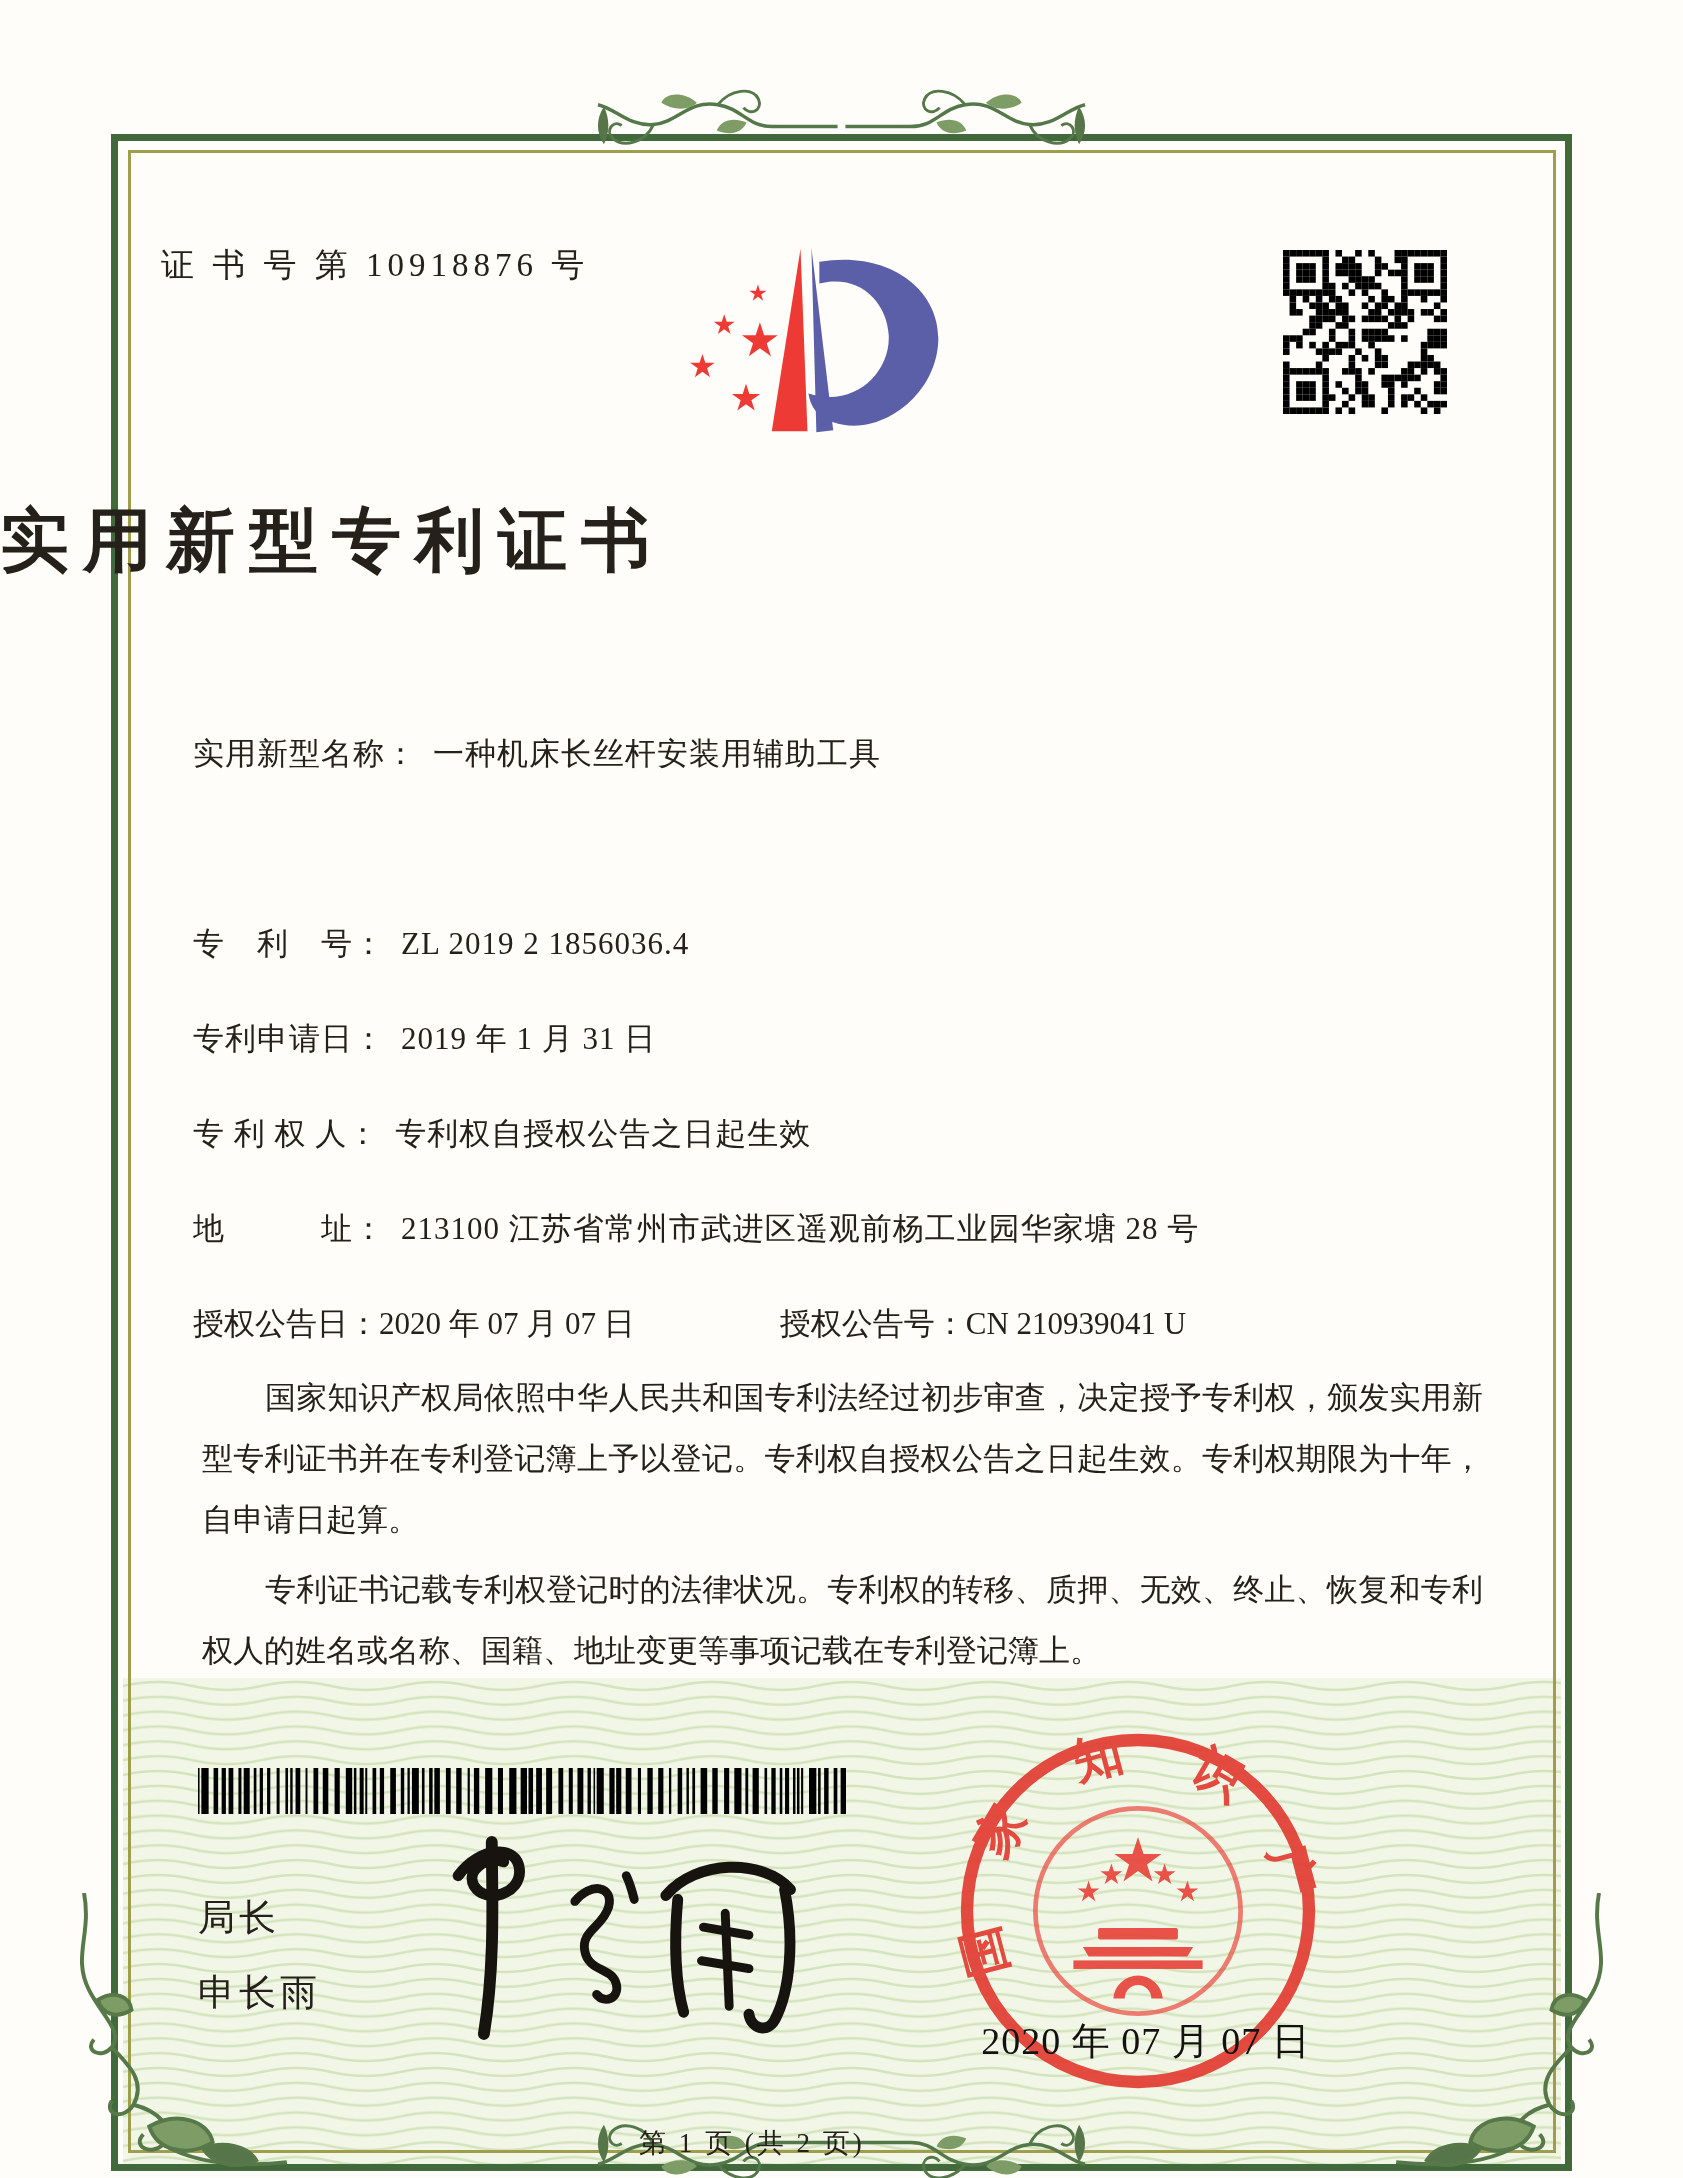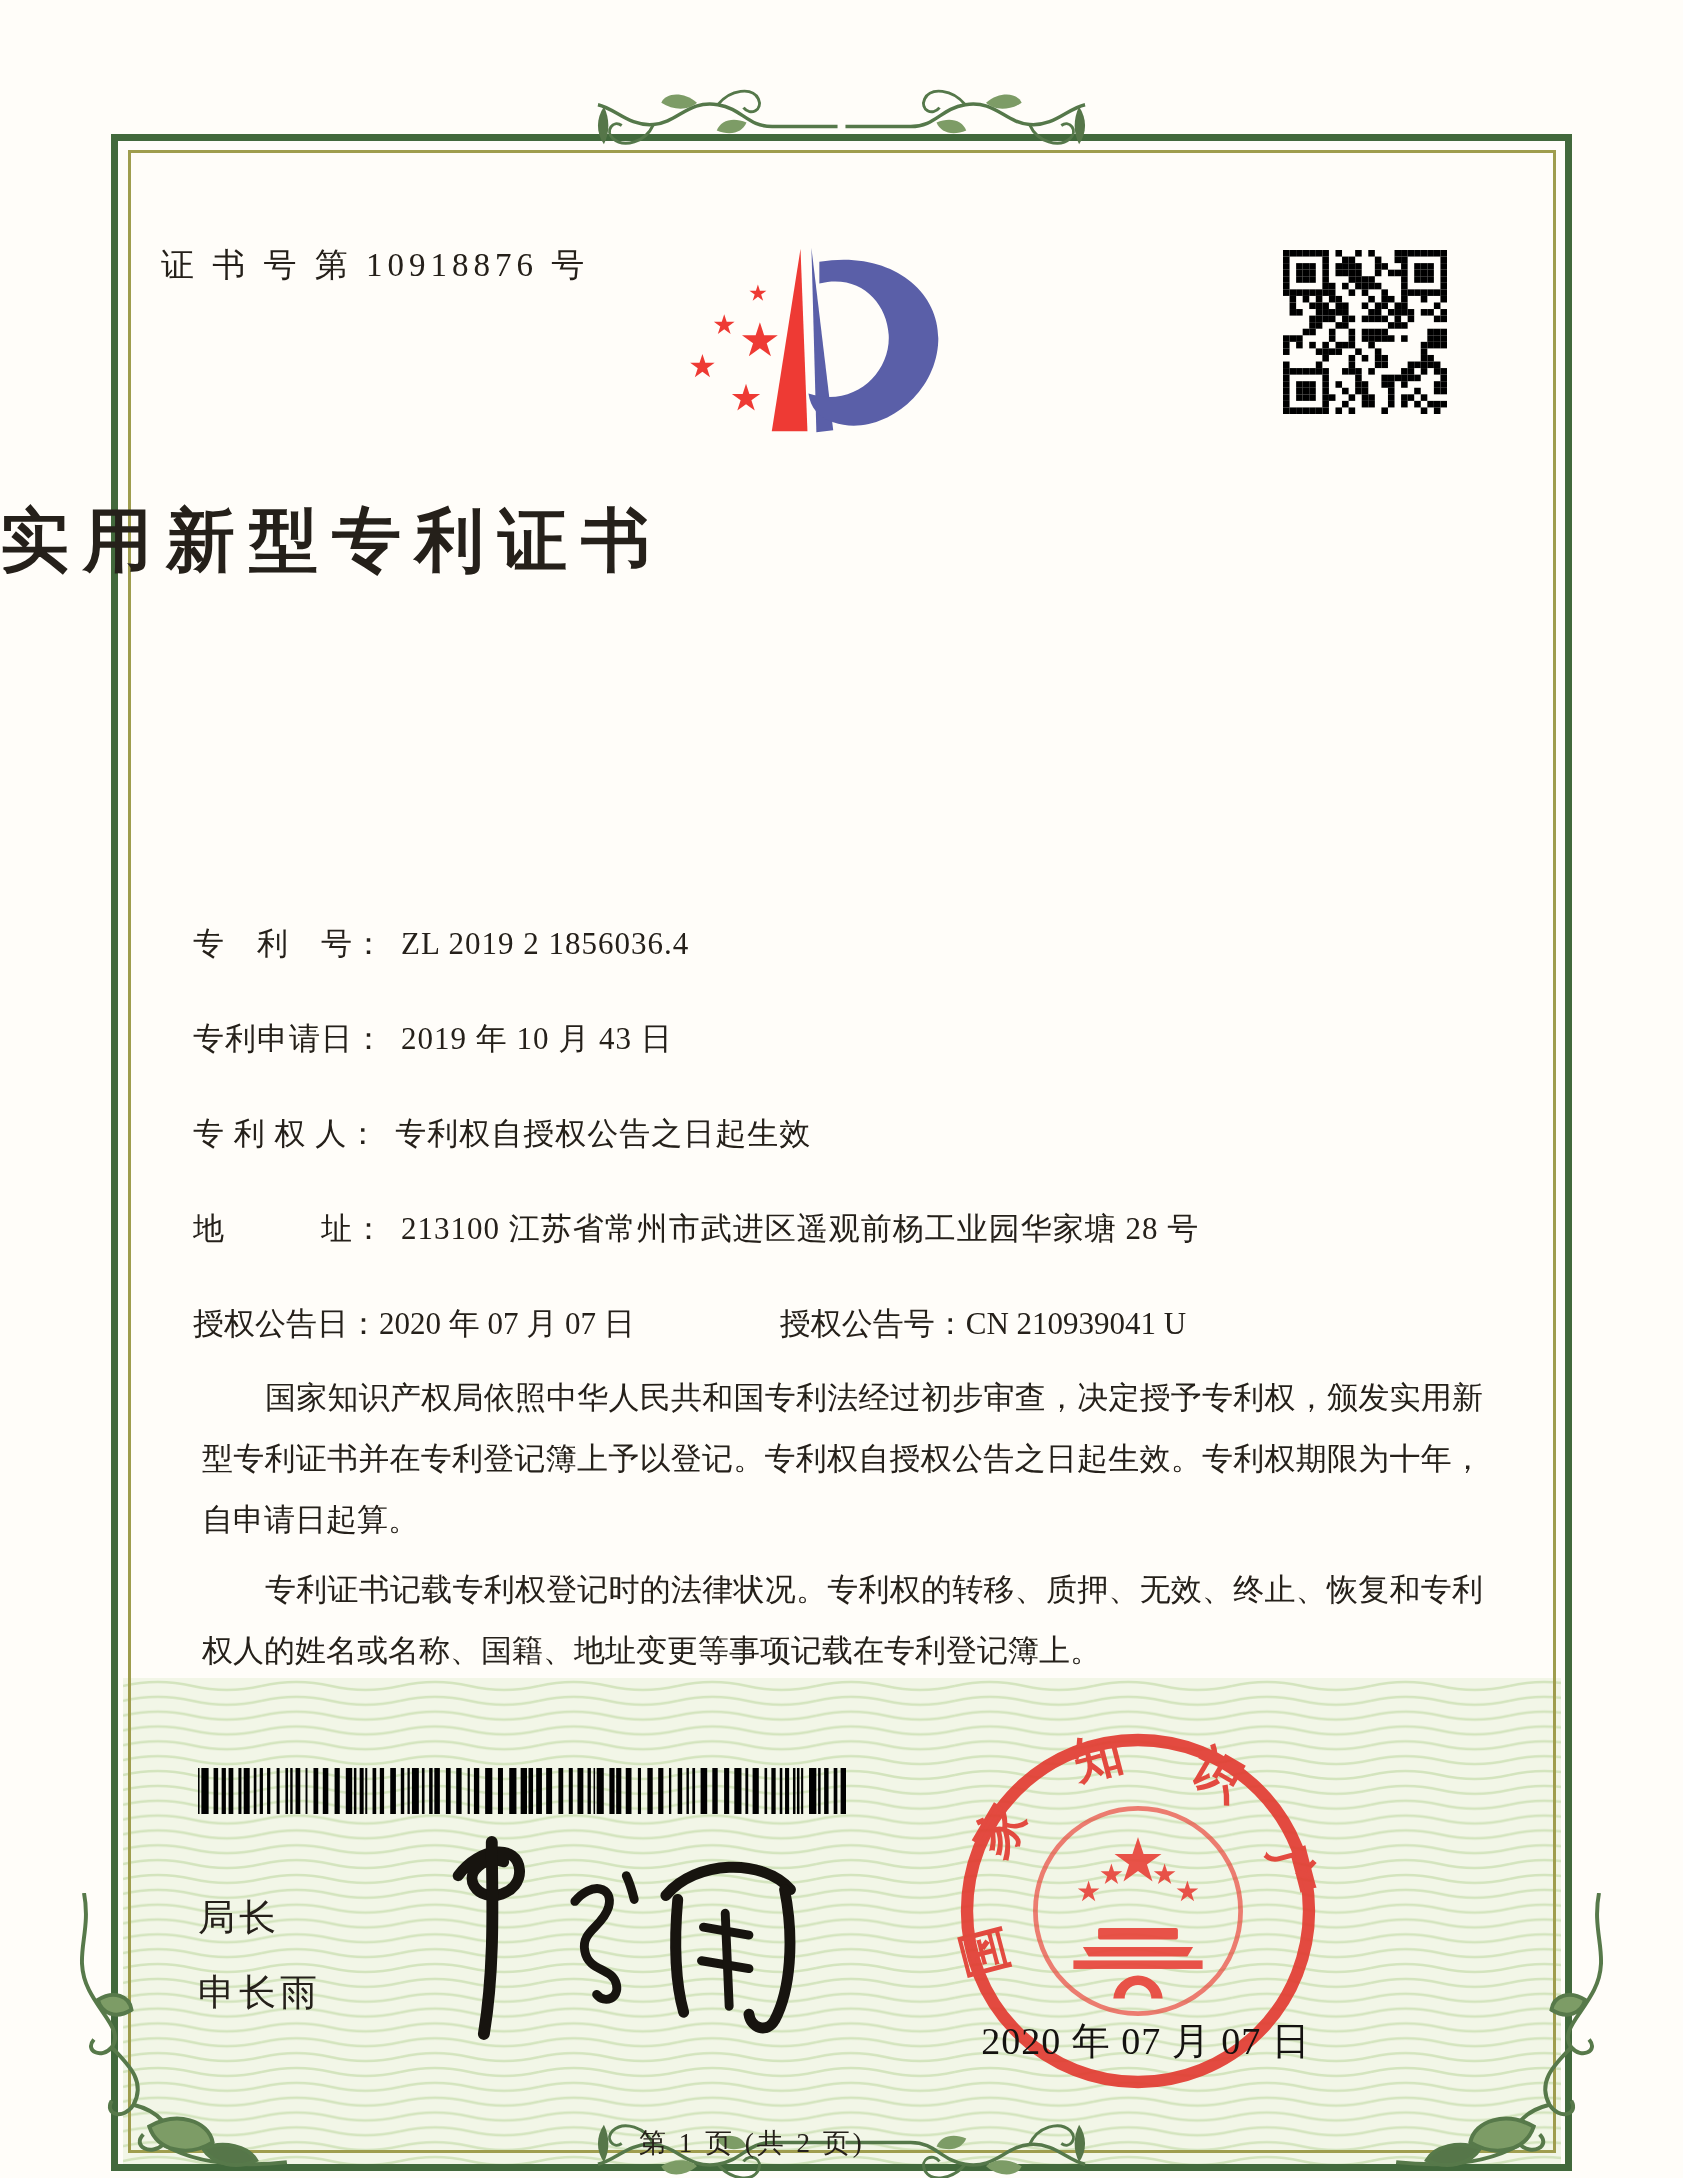--- a/index.html
+++ b/index.html
@@ -430,25 +430,28 @@
       <rect x="6" y="24" width="1" height="1"></rect>
       <rect x="8" y="24" width="1" height="1"></rect>
       <rect x="10" y="24" width="1" height="1"></rect>
       <rect x="15" y="24" width="1" height="1"></rect>
       <rect x="21" y="24" width="1" height="1"></rect>
       <rect x="23" y="24" width="1" height="1"></rect>
     </svg>
 
   <div class="title">实用新型专利证书</div>
 
+  <div class="field" style="top:733px">
+    <span>实用新型名称：</span><span class="val">一种机床长丝杆安装用辅助工具</span>
+  </div>
   <div class="field" style="top:923px">
     <span>专　利　号：</span><span class="val">ZL 2019 2 1856036.4</span>
   </div>
   <div class="field" style="top:1018px">
-    <span>专利申请日：</span><span class="val">2019 年 10 月 43 日</span>
+    <span>专利申请日：</span><span class="val">2019 年 1 月 31 日</span>
   </div>
   <div class="field" style="top:1113px">
     <span>专 利 权 人：</span><span class="val">专利权自授权公告之日起生效</span>
   </div>
   <div class="field" style="top:1208px">
     <span>地　　　址：</span><span class="val">213100 江苏省常州市武进区遥观前杨工业园华家塘 28 号</span>
   </div>
 
   <div class="grant-row">
     <span class="grant-group1">

